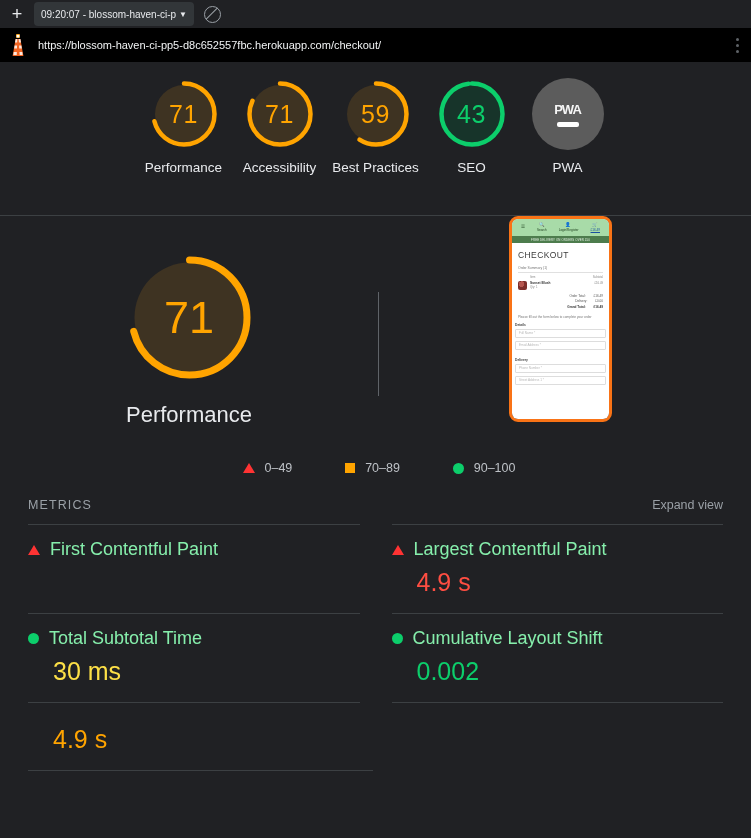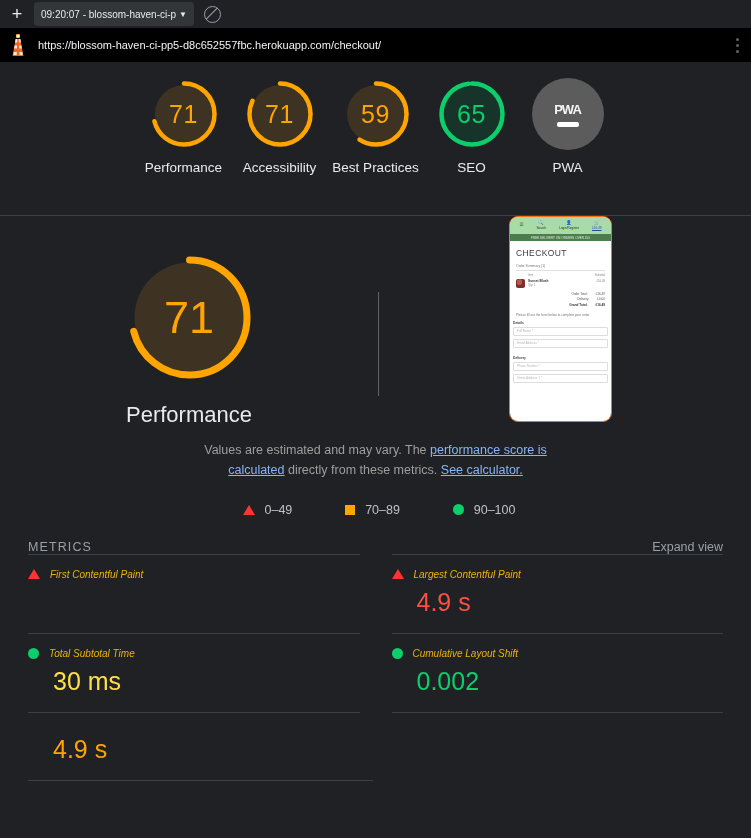--- a/index.html
+++ b/index.html
@@ -97,21 +97,21 @@
     margin-top:17px; color:#e8eaed; font-size:22px;
   }
 
   .desc{
     margin:12px auto 0; width:348px; text-align:center;
     color:#9e9e9e; font-size:12.5px; line-height:1.62;
   }
   .desc a{ color:#8ab4f8; text-decoration:underline; }
 
   .legend{
-    margin:22px auto 0; width:330px;
+    margin:33px auto 0; width:330px;
     display:flex; align-items:center; justify-content:space-between;
     padding:0 25px 0 32px;
   }
   .legend-item{ display:flex; align-items:center; gap:10px; }
   .legend-item span{ color:#bdc1c6; font-size:12.5px; }
   .tri{
     width:0; height:0; border-left:6px solid transparent;
     border-right:6px solid transparent; border-bottom:10px solid #f33;
   }
   .sq{ width:10px; height:10px; background:#ffa400; }
@@ -119,21 +119,21 @@
 
   .vdiv{
     position:absolute; left:378px; top:76px;
     width:1px; height:104px; background:#5f6368;
   }
 
   
   .phone{
     position:absolute; left:509px; top:279px - 0px;
     width:103px; height:206px;
-    background:#1a1a1a; border:1px solid #f97316; border-radius:9px;
+    background:#1a1a1a; border:3px solid #f97316; border-radius:9px;
     overflow:hidden;
   }
   .phone-inner{ width:100%; height:100%; background:#fff; overflow:hidden; position:relative; }
   .ph-nav{
     height:17px; background:#a8dba8; display:flex; align-items:center;
     justify-content:space-around; padding:0 3px;
   }
   .ph-nav-item{ display:flex; flex-direction:column; align-items:center; gap:1px; }
   .ph-ico{ font-size:4.5px; color:#1b3d1b; line-height:1; }
   .ph-nav-txt{ font-size:3.1px; color:#1b3d1b; line-height:1; }
@@ -166,32 +166,33 @@
   .ph-input{
     height:9px; border:.7px solid #ddd; border-radius:1px;
     margin:0 3px 3px; display:flex; align-items:center; padding-left:3px;
   }
   .ph-input span{ font-size:3.1px; color:#b9b9b9; }
 
   
   .metrics{ padding:0 28px; margin-top:23px; }
   .metrics-head{
     display:flex; align-items:center; justify-content:space-between;
+    margin-bottom:12px;
   }
   .metrics-title{
     color:#9aa0a6; font-size:12.5px; letter-spacing:1.1px;
   }
   .expand{ color:#9aa0a6; font-size:12.5px; cursor:pointer; }
 
   .metric-grid{ display:grid; grid-template-columns:1fr 1fr; column-gap:32px; }
   .metric{
     border-top:1px solid #3c4043; padding:14px 0 16px;
   }
   .metric-label{ display:flex; align-items:center; gap:10px; }
-  .metric-label span{ color:#eab308; font-size:10px;font-style:italic; }
+  .metric-label span{ color:#86efac; font-size:18px; }
   .metric-val{ font-size:25px; margin-top:8px; margin-left:25px; }
   .empty-cell{ border-top:1px solid #3c4043; }
 </style>
 </head>
 <body>
 
 <div class="tabstrip">
   <div class="plus-btn">+</div>
   <div class="tab">
     <span class="tab-title">09:20:07 - blossom-haven-ci-p</span>
@@ -255,21 +256,21 @@
       </div>
       <div class="gauge-label">Best Practices</div>
     </div>
 
     <div class="gauge-item">
       <div class="gauge-ring">
         <svg width="72" height="72" viewBox="0 0 72 72">
           <circle cx="36" cy="36" r="29" fill="#17342a"></circle>
           <circle cx="36" cy="36" r="30.5" fill="none" stroke="#0cce6b" stroke-width="4.5" stroke-linecap="round" stroke-dasharray="187.8 139.9"></circle>
         </svg>
-        <div class="gauge-num" style="color:#0cce6b">65</div>
+        <div class="gauge-num" style="color:#0cce6b">43</div>
       </div>
       <div class="gauge-label">SEO</div>
     </div>
 
     <div class="gauge-item">
       <div class="pwa-circle">
         <div class="pwa-text">PWA</div>
         <div class="pwa-dash"></div>
       </div>
       <div class="gauge-label">PWA</div>
@@ -286,23 +287,20 @@
       <div class="big-ring">
         <svg width="135" height="135" viewBox="0 0 135 135">
           <circle cx="67.5" cy="67.5" r="55" fill="#3e3322"></circle>
           <circle cx="67.5" cy="67.5" r="57.5" fill="none" stroke="#ffa400" stroke-width="7" stroke-linecap="round" stroke-dasharray="256.5 361.3"></circle>
         </svg>
         <div class="big-num">71</div>
       </div>
       <div class="big-title">Performance</div>
     </div>
 
-    <div class="desc">
-      <span>Values are estimated and may vary. The </span><a href="#">performance score is calculated</a><span> directly from these metrics. </span><a href="#">See calculator.</a>
-    </div>
 
     <div class="legend">
       <div class="legend-item">
         <div class="tri"></div>
         <span>0–49</span>
       </div>
       <div class="legend-item">
         <div class="sq"></div>
         <span>70–89</span>
       </div>

